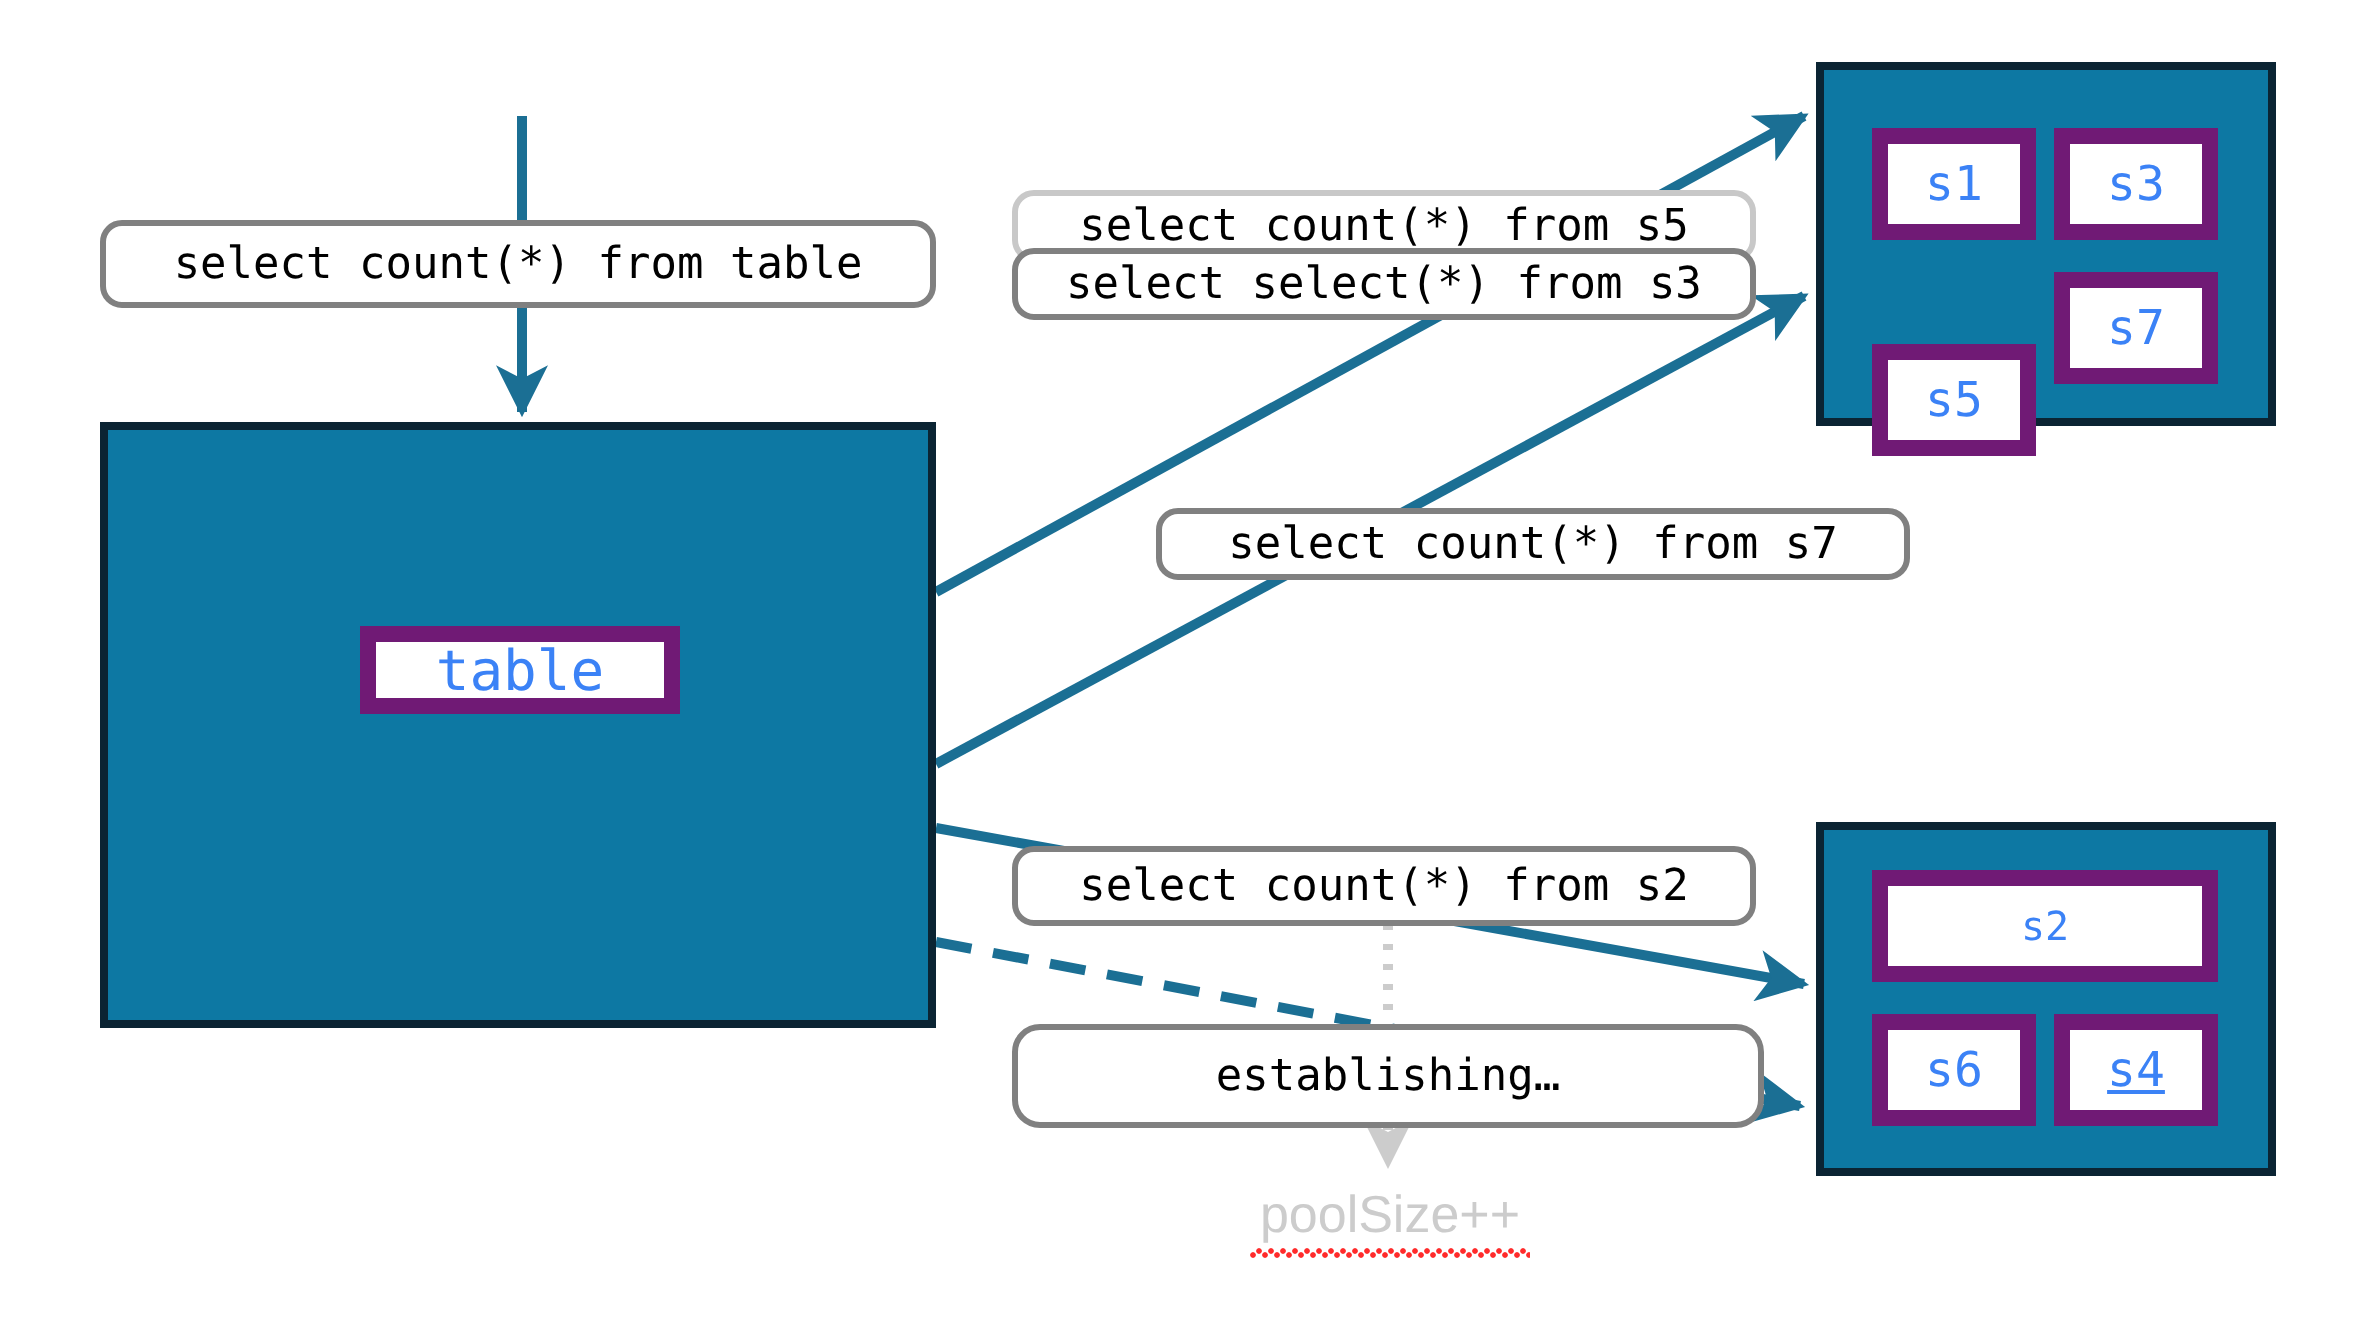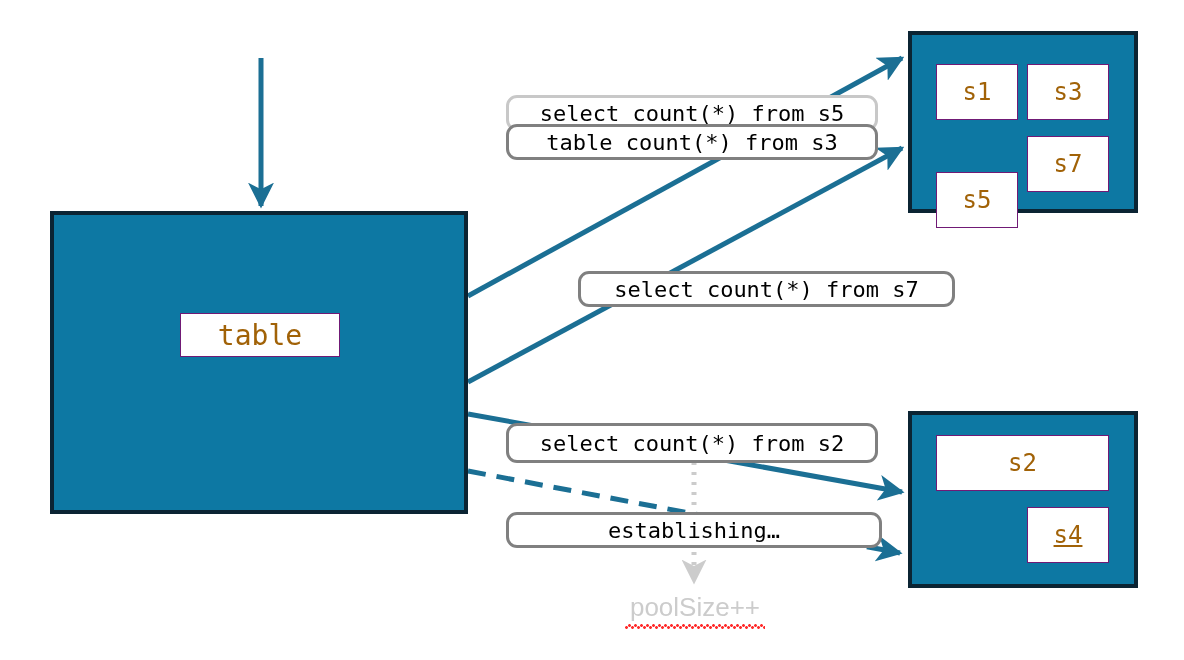--- a/index.html
+++ b/index.html
@@ -49,27 +49,27 @@
     left: 908px;
     top: 411px;
     width: 230px;
     height: 177px;
   }
 
   
   .node {
     position: absolute;
     background: #ffffff;
-    border: 1px solid #701a75;
+    border: 8px solid #701a75;
     box-sizing: border-box;
     display: flex;
     align-items: center;
     justify-content: center;
     font-family: "DejaVu Sans Mono", "Liberation Mono", monospace;
-    color: #a16207;
+    color: #3b82f6;
     white-space: nowrap;
   }
   #node-table {
     left: 180px;
     top: 313px;
     width: 160px;
     height: 44px;
     font-size: 28px;
   }
   .shard-node {
@@ -79,21 +79,21 @@
   }
   #node-s1 { left: 936px; top: 64px; }
   #node-s3 { left: 1027px; top: 64px; }
   #node-s5 { left: 936px; top: 136px; margin-top: 36px; }
   #node-s7 { left: 1027px; top: 136px; }
   #node-s2 {
     left: 936px;
     top: 435px;
     width: 173px;
     height: 56px;
-    font-size: 24px;
+    font-size: 20px;
   }
   #node-s6 { left: 936px; top: 507px; }
   #node-s4 { left: 1027px; top: 507px; text-decoration: underline; }
 
   
   .qlabel {
     position: absolute;
     background: #ffffff;
     border: 3px solid #808080;
     border-radius: 11px;
@@ -104,23 +104,23 @@
     font-family: "DejaVu Sans Mono", "Liberation Mono", monospace;
     font-size: 22px;
     color: #000000;
     white-space: nowrap;
   }
   .qlabel.dim { border-color: #c8c8c8; }
 
   #q-table  { left: 50px;  top: 110px; width: 418px; height: 44px; }
   #q-s5     { left: 506px; top: 95px;  width: 372px; height: 36px; z-index: 4; }
   #q-s3     { left: 506px; top: 124px; width: 372px; height: 36px; z-index: 5; }
-  #q-s7     { left: 578px; top: 254px; width: 377px; height: 36px; z-index: 5; margin-top: 17px; }
+  #q-s7     { left: 578px; top: 254px; width: 377px; height: 36px; z-index: 5; }
   #q-s2     { left: 506px; top: 423px; width: 372px; height: 40px; z-index: 5; }
-  #q-establishing { left: 506px; top: 512px; width: 376px; height: 36px; z-index: 5; }
+  #q-establishing { left: 506px; top: 512px; width: 376px; height: 52px; z-index: 5; border-radius: 14px; }
 
   
   #poolsize {
     position: absolute;
     left: 600px;
     top: 592px;
     width: 190px;
     text-align: center;
     font-family: Liberation Sans, sans-serif;
     font-size: 26px;
@@ -172,26 +172,28 @@
   <div class="pool" id="shard-pool-bottom"></div>
 
   <div class="node" id="node-table">table</div>
 
   <div class="node shard-node" id="node-s1">s1</div>
   <div class="node shard-node" id="node-s3">s3</div>
   <div class="node shard-node" id="node-s5">s5</div>
   <div class="node shard-node" id="node-s7">s7</div>
 
   <div class="node" id="node-s2">s2</div>
+  <div class="node shard-node" id="node-s6">s6</div>
   <div class="node shard-node" id="node-s4">s4</div>
 
+  <div class="qlabel" id="q-table">select count(*) from table</div>
 
   <div class="qlabel dim" id="q-s5">select count(*) from s5</div>
 
-  <div class="qlabel" id="q-s3">table count(*) from s3</div>
+  <div class="qlabel" id="q-s3">select select(*) from s3</div>
 
   <div class="qlabel" id="q-s7">select count(*) from s7</div>
 
   <div class="qlabel" id="q-s2">select count(*) from s2</div>
 
   <div class="qlabel" id="q-establishing">establishing…</div>
 
   <div id="poolsize">
     <span>poolSize++</span>
     <span class="squiggle"></span>

